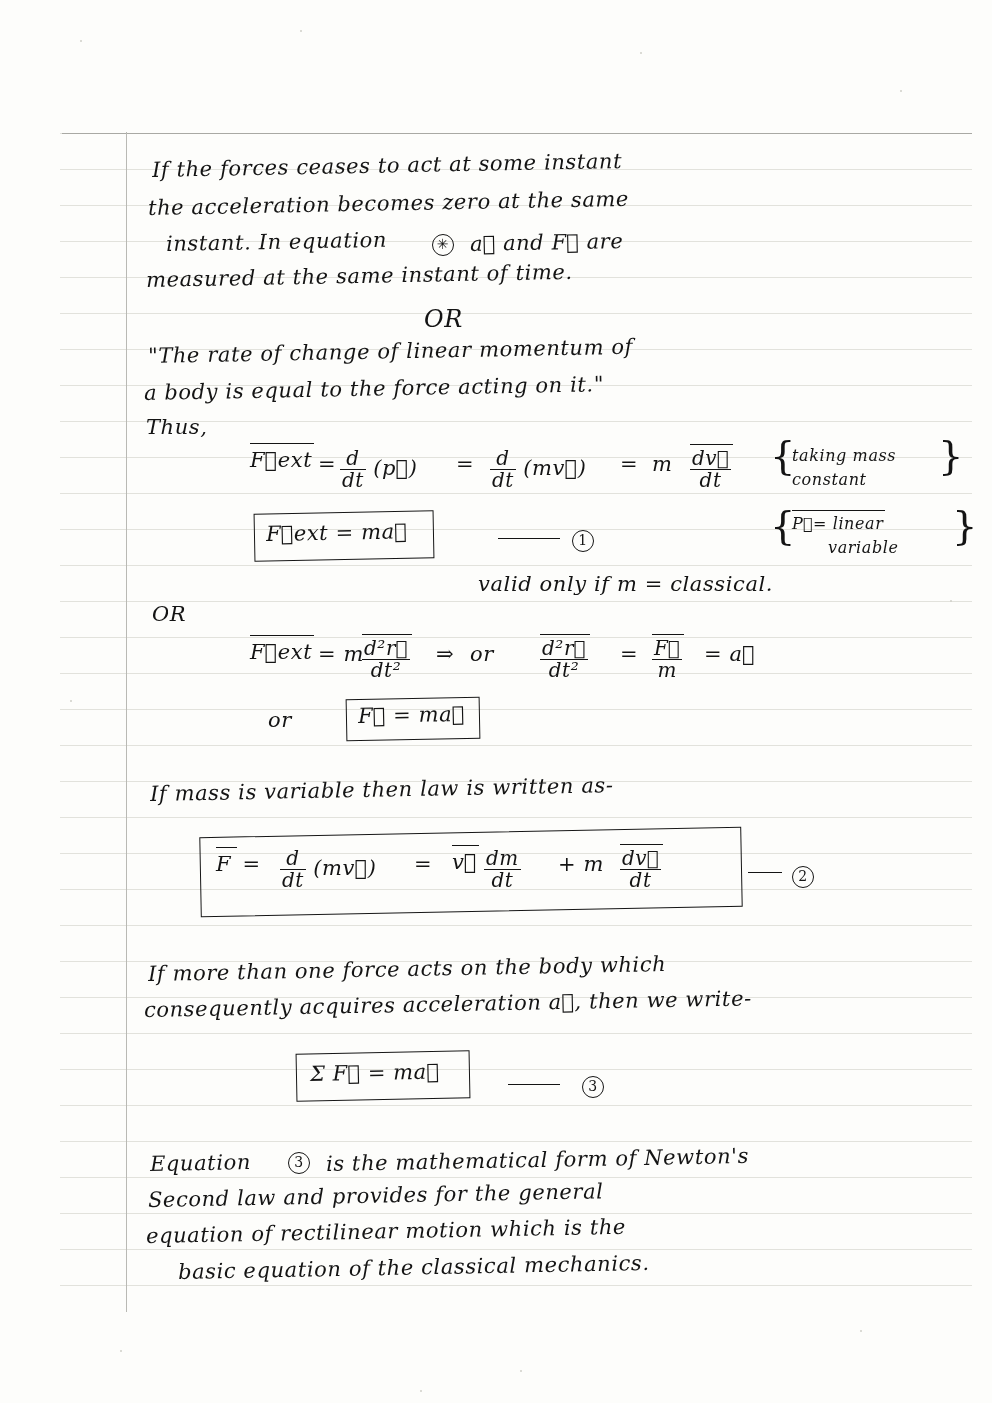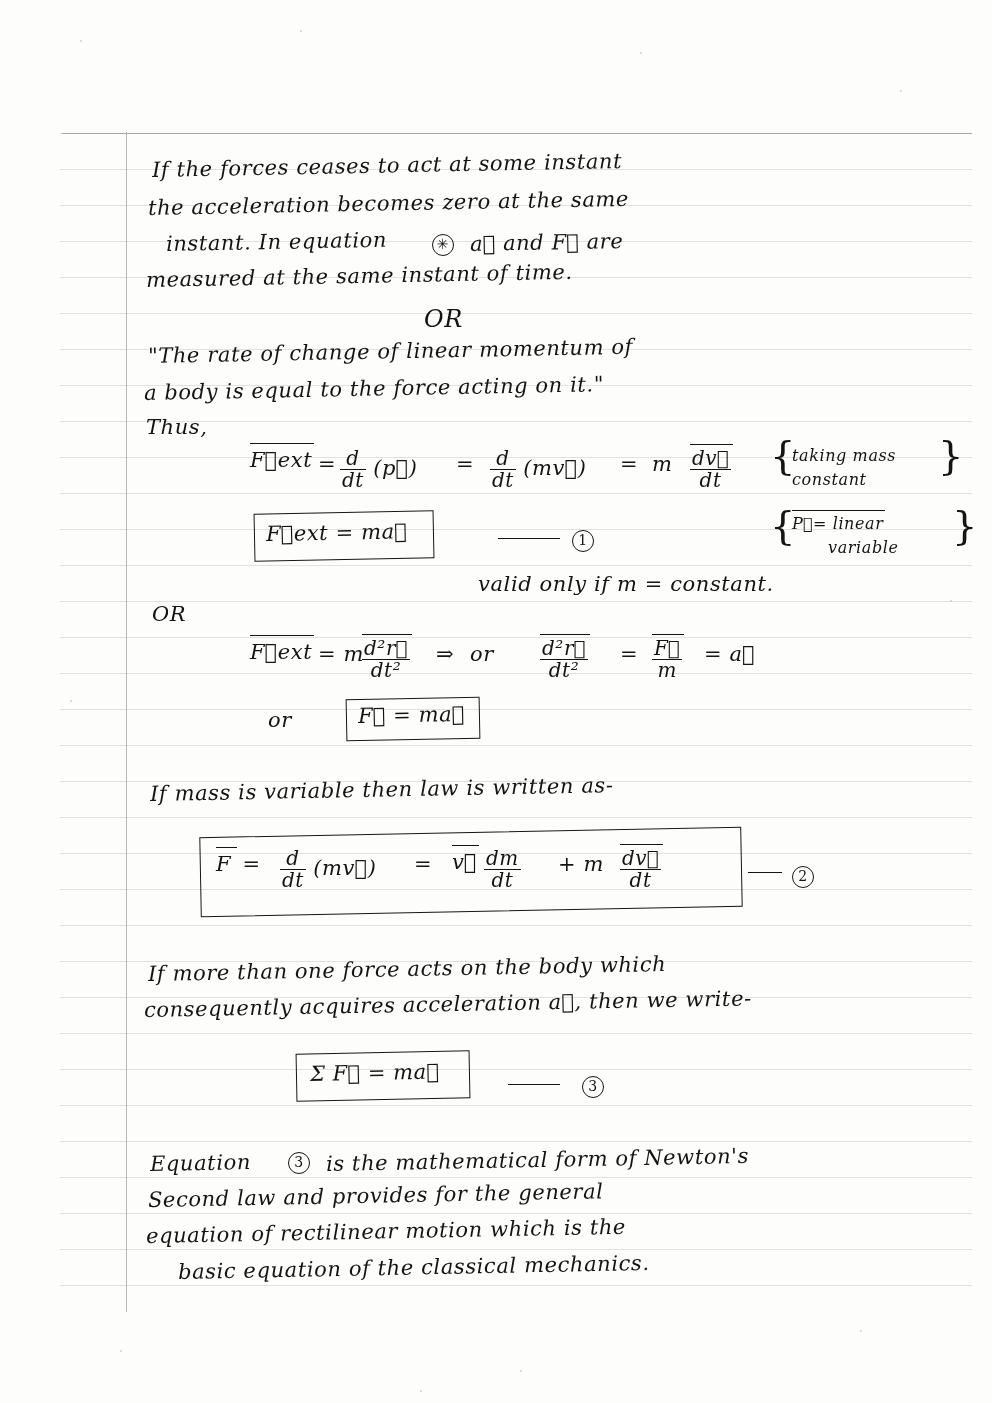--- a/index.html
+++ b/index.html
@@ -191,21 +191,21 @@
   <div class="brace" style="left:770px; top:502px;">{</div>
   <div class="hw sm" style="left:792px; top:514px;"><span class="vec">P⃗= linear</span></div>
   <div class="hw sm" style="left:828px; top:538px;">variable</div>
   <div class="brace" style="left:952px; top:502px;">}</div>
 
   <div class="boxed tilt-1" style="left:254px; top:512px; width:178px; height:46px;"></div>
   <div class="hw l tilt-1" style="left:266px; top:522px;">F⃗ext = ma⃗</div>
   <div class="dashline" style="left:498px; top:538px; width:62px;"></div>
   <div class="hw l" style="left:572px; top:526px;"><span class="circ">1</span></div>
 
-  <div class="hw l" style="left:478px; top:572px;">valid only if m = constant.</div>
+  <div class="hw l" style="left:478px; top:572px;">valid only if m = classical.</div>
 
   <div class="hw l" style="left:152px; top:602px;">OR</div>
 
   <div class="hw l" style="left:250px; top:640px;"><span class="vec">F⃗ext</span></div>
   <div class="hw l" style="left:318px; top:642px;">= m</div>
   <div class="hw l" style="left:362px; top:638px;">
     <span class="frac"><span class="num vec">d²r⃗</span><span class="den">dt²</span></span>
   </div>
   <div class="hw l" style="left:436px; top:642px;">⇒</div>
   <div class="hw l" style="left:470px; top:642px;">or</div>

